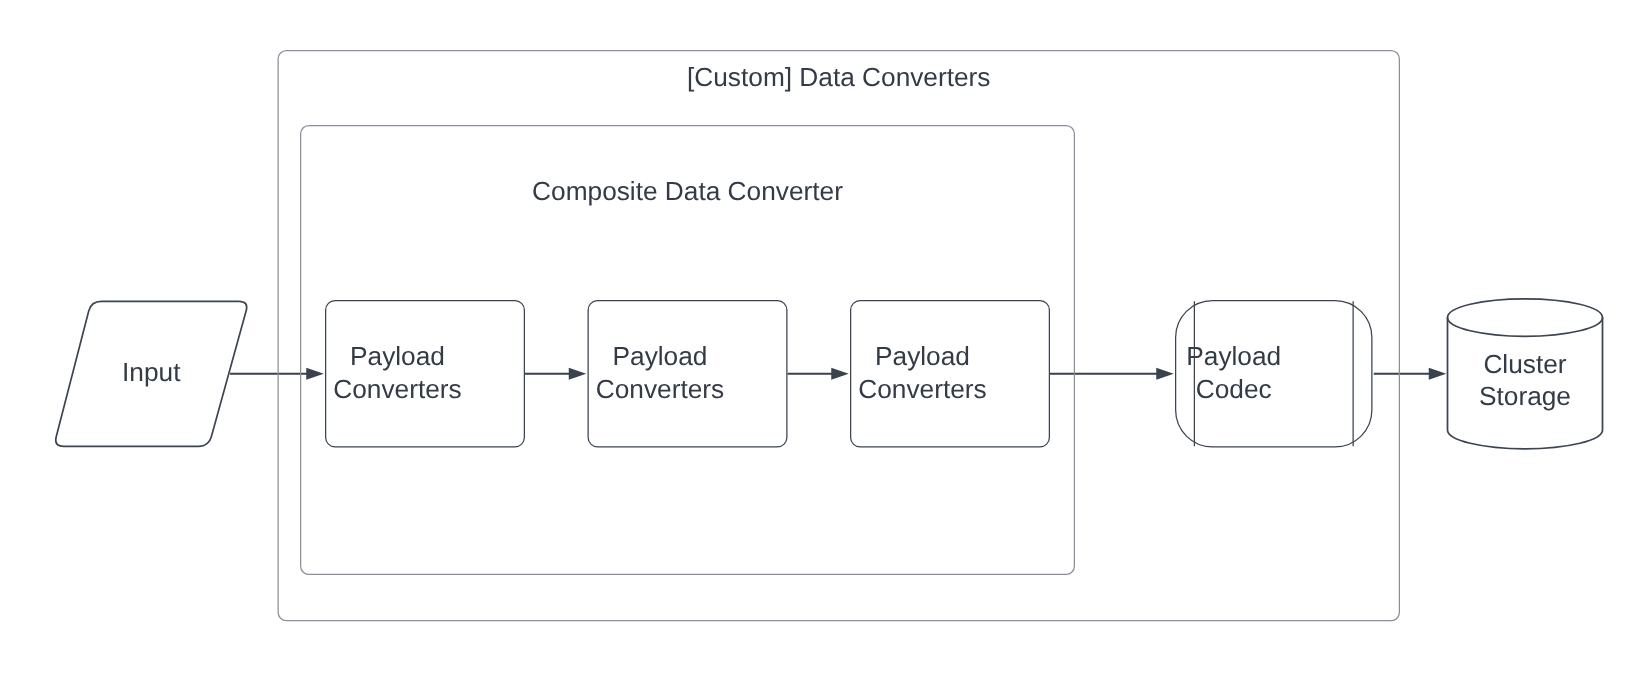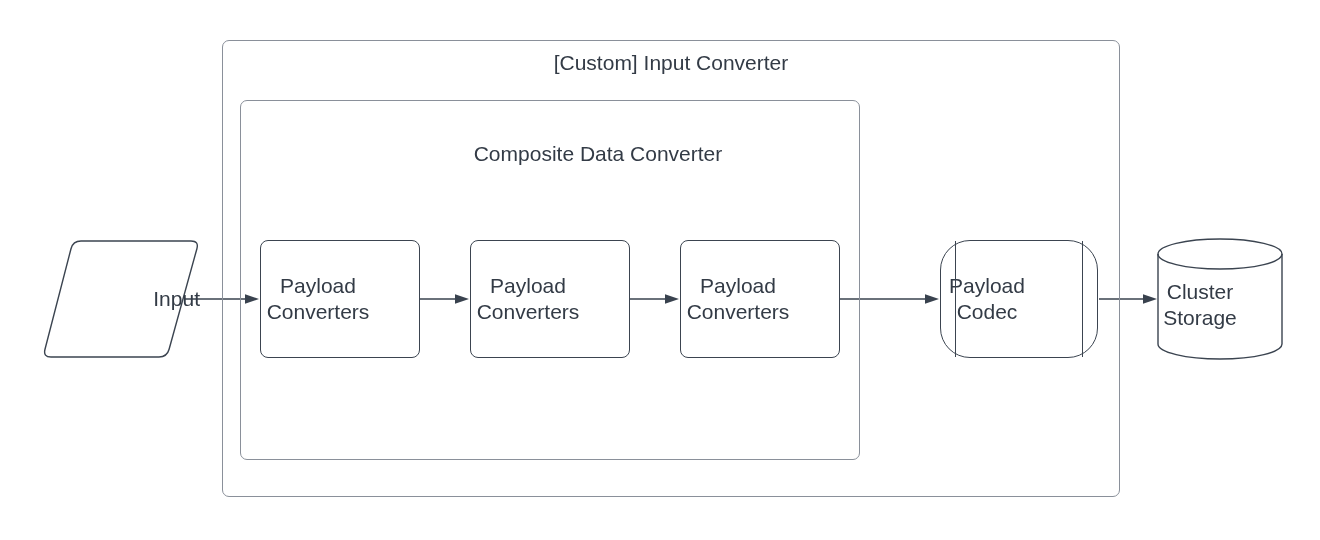--- a/index.html
+++ b/index.html
@@ -42,21 +42,21 @@
   }
   .node-label{
     display:block;
     text-align:center;
     font-size:21px;
     line-height:26px;
     color:var(--text);
   }
   .label-overlay{
     position:absolute;
-    display:flex;align-items:center;justify-content:flex-end;
+    display:flex;align-items:center;justify-content:center;
     background:transparent;
   }
   .codec-bar{
     position:absolute;top:0;bottom:0;width:0;
     border-left:1.4px solid var(--node-stroke);
   }
   .codec-bar.left{left:14px;}
   .codec-bar.right{right:14px;}
   .w114{width:114px;}
   .w92{width:92px;}
@@ -95,24 +95,24 @@
         <polygon points="939,299 925,294.2 925,303.8" stroke="none"></polygon>
       </g>
       <g>
         <line x1="1099" y1="299" x2="1144" y2="299"></line>
         <polygon points="1157,299 1143,294.2 1143,303.8" stroke="none"></polygon>
       </g>
     </g>
   </svg>
 
   <div class="container-box" style="left:222px;top:40px;width:898px;height:457px;"></div>
-  <div class="container-title" style="left:222px;top:50px;width:898px;">[Custom] Input Converter</div>
+  <div class="container-title" style="left:222px;top:50px;width:898px;">[Custom] Data Converters</div>
 
   <div class="container-box" style="left:240px;top:100px;width:620px;height:360px;"></div>
-  <div class="container-title" style="left:240px;top:141px;width:620px;margin-left:48px;">Composite Data Converter</div>
+  <div class="container-title" style="left:240px;top:141px;width:620px;">Composite Data Converter</div>
 
   <div class="label-overlay" style="left:42px;top:241px;width:158px;height:116px;">
     <span class="node-label">Input</span>
   </div>
 
   <div class="node" style="left:260px;top:240px;width:160px;height:118px;">
     <span class="node-label w114">Payload Converters</span>
   </div>
   <div class="node" style="left:470px;top:240px;width:160px;height:118px;">
     <span class="node-label w114">Payload Converters</span>
@@ -120,17 +120,17 @@
   <div class="node" style="left:680px;top:240px;width:160px;height:118px;">
     <span class="node-label w114">Payload Converters</span>
   </div>
 
   <div class="node" style="left:940px;top:240px;width:158px;height:118px;border-radius:30px;">
     <div class="codec-bar left"></div>
     <div class="codec-bar right"></div>
     <span class="node-label w92">Payload Codec</span>
   </div>
 
-  <div class="label-overlay" style="left:1119px;top:258px;width:124px;height:94px;">
+  <div class="label-overlay" style="left:1158px;top:258px;width:124px;height:94px;">
     <span class="node-label w86">Cluster Storage</span>
   </div>
 
 </div>
 
 </body></html>

